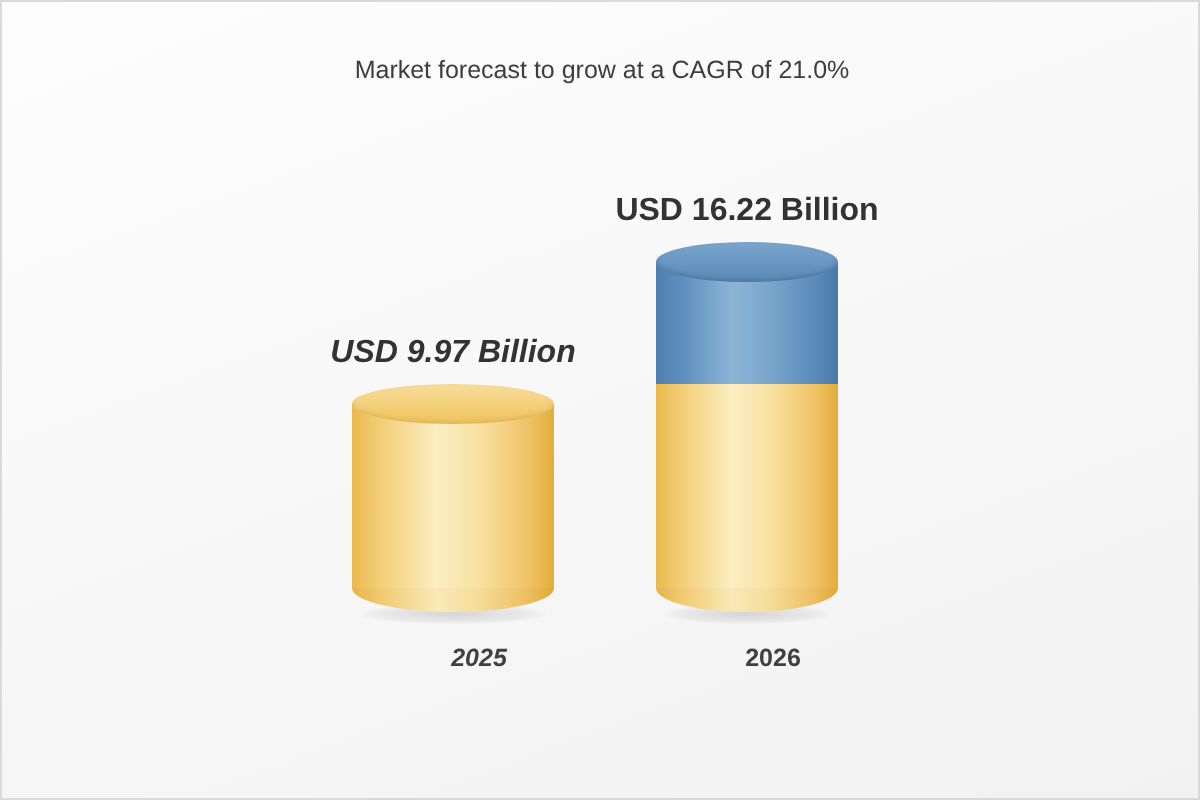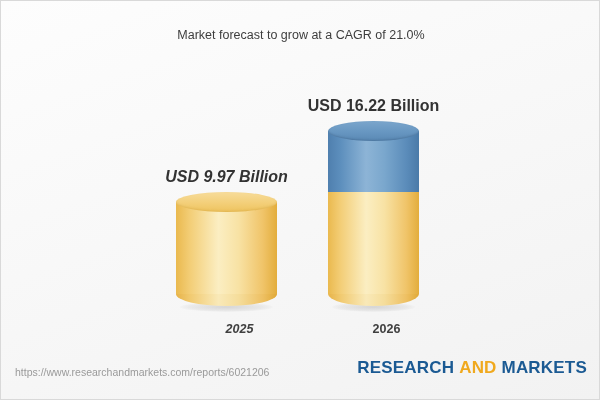--- a/index.html
+++ b/index.html
@@ -226,19 +226,17 @@
           <div class="junction" style="top:71.28545006165228px"></div>
           <div class="seg seg-yellow" style="top:71.28545006165228px;height:101.71454993834772px"></div>
           <div class="foot foot-yellow" style="top:173px;height:12px"></div>
         </div>
       <div class="cat-label" id="clabel-1" style="bottom:-30px;">2026</div>
     </div>
 
   </div>
 
   <div class="footer">
-    <div class="footer-url">https://www.researchandmarkets.com/reports/6021206</div>
     <div class="logo">
-      <div class="logo-main"><span>RESEARCH</span><span>&nbsp;</span><span class="logo-and">AND</span><span>&nbsp;</span><span>MARKETS</span></div>
     </div>
   </div>
 
 </div>
 
 </body></html>

